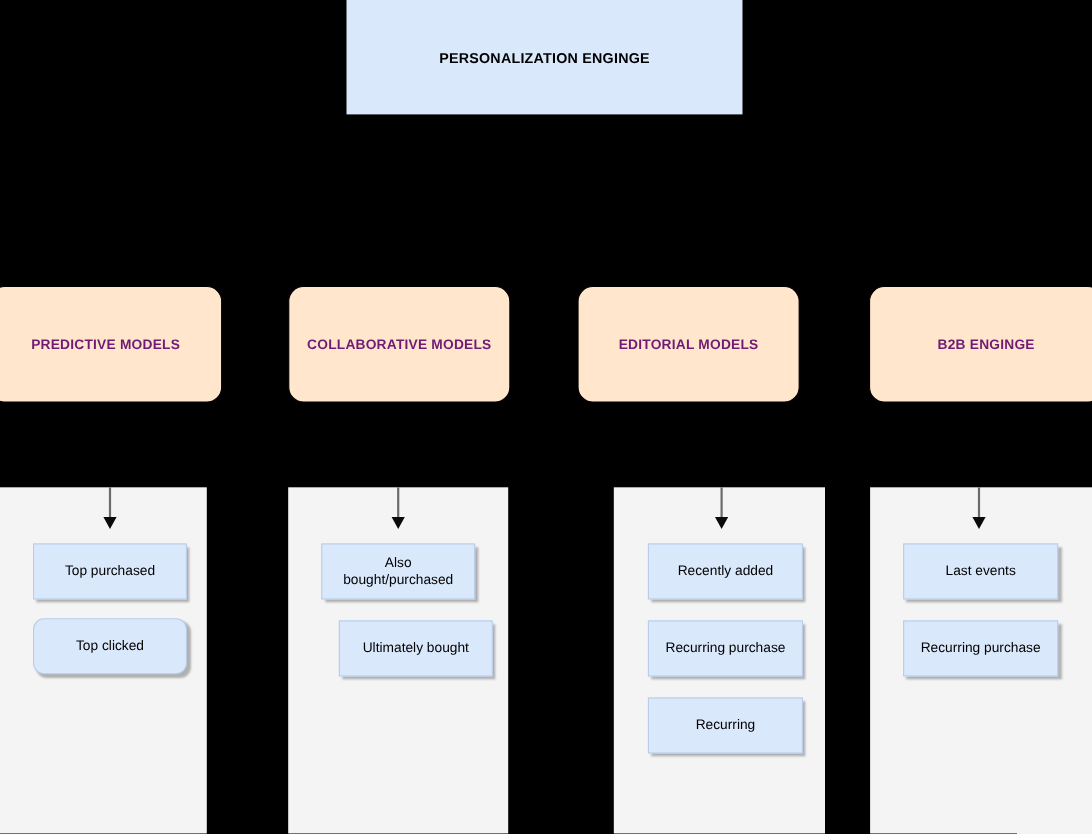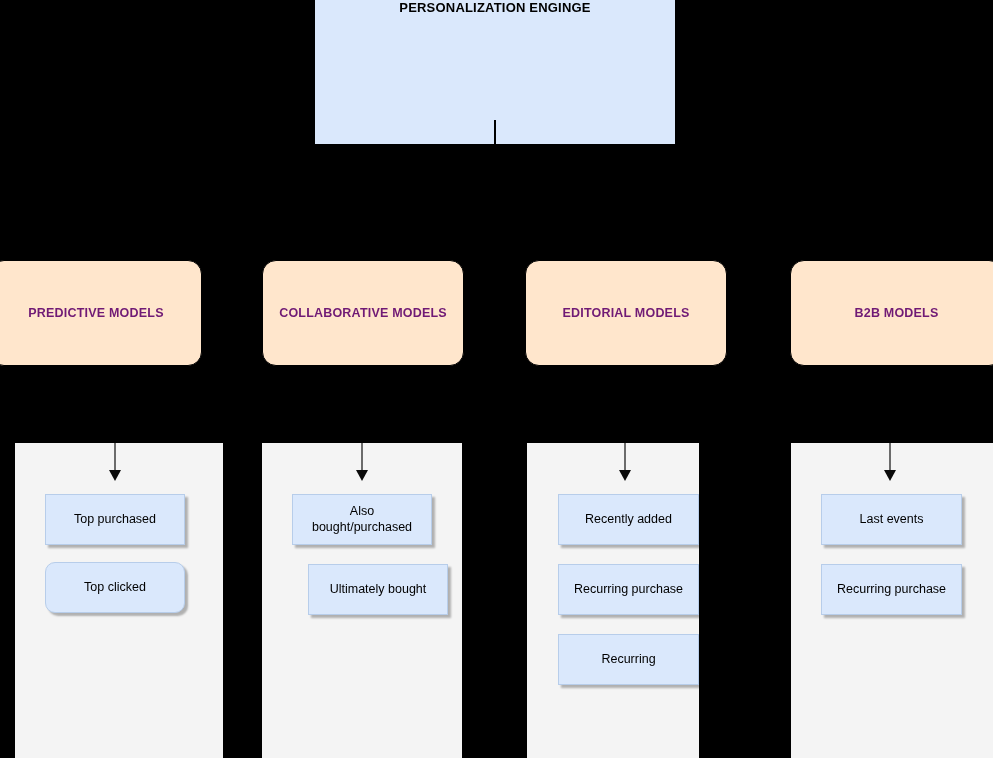--- a/index.html
+++ b/index.html
@@ -15,24 +15,24 @@
     overflow: hidden;
     font-family: "Liberation Sans", sans-serif;
   }
 
   
   .engine-box {
     position: absolute;
     left: 315px;
     top: 0px;
     width: 360px;
-    height: 144px;
+    height: 104px;
     background: #dae8fc;
     display: flex;
-    align-items: flex-start;
+    align-items: center;
     justify-content: center;
     box-sizing: border-box;
   }
   .engine-label {
     font-size: 13px;
     font-weight: bold;
     color: #000000;
     letter-spacing: 0.2px;
     text-align: center;
   }
@@ -146,24 +146,24 @@
 
   <div class="model-box" style="left:262px; width:202px;">
     <span class="model-label">COLLABORATIVE MODELS</span>
   </div>
 
   <div class="model-box" style="left:525px; width:202px;">
     <span class="model-label">EDITORIAL MODELS</span>
   </div>
 
   <div class="model-box" style="left:790px; width:213px;">
-    <span class="model-label">B2B MODELS</span>
-  </div>
-
-  <div class="column-panel" style="left:15px; width:208px;">
+    <span class="model-label">B2B ENGINGE</span>
+  </div>
+
+  <div class="column-panel" style="left:0px; width:188px;">
     <div class="arrow-wrap" style="left:93px;">
       <div class="arrow-shaft"></div>
       <div class="arrow-head"></div>
     </div>
 
     <div class="item-box" style="left:30px; top:51px; width:140px; height:51px;">
       <span class="item-label">Top purchased</span>
     </div>
 
     <div class="item-box" style="left:30px; top:119px; width:140px; height:51px;border-radius:10px;">
@@ -179,21 +179,21 @@
 
     <div class="item-box" style="left:30px; top:51px; width:140px; height:51px;">
       <span class="item-label">Also bought/purchased</span>
     </div>
 
     <div class="item-box" style="left:30px; top:121px; width:140px; height:51px;margin-left:16px;">
       <span class="item-label">Ultimately bought</span>
     </div>
   </div>
 
-  <div class="column-panel" style="left:527px; width:172px;">
+  <div class="column-panel" style="left:558px; width:192px;">
     <div class="arrow-wrap" style="left:91px;">
       <div class="arrow-shaft"></div>
       <div class="arrow-head"></div>
     </div>
 
     <div class="item-box" style="left:31px; top:51px; width:141px; height:51px;">
       <span class="item-label">Recently added</span>
     </div>
 
     <div class="item-box" style="left:31px; top:121px; width:141px; height:51px;">

